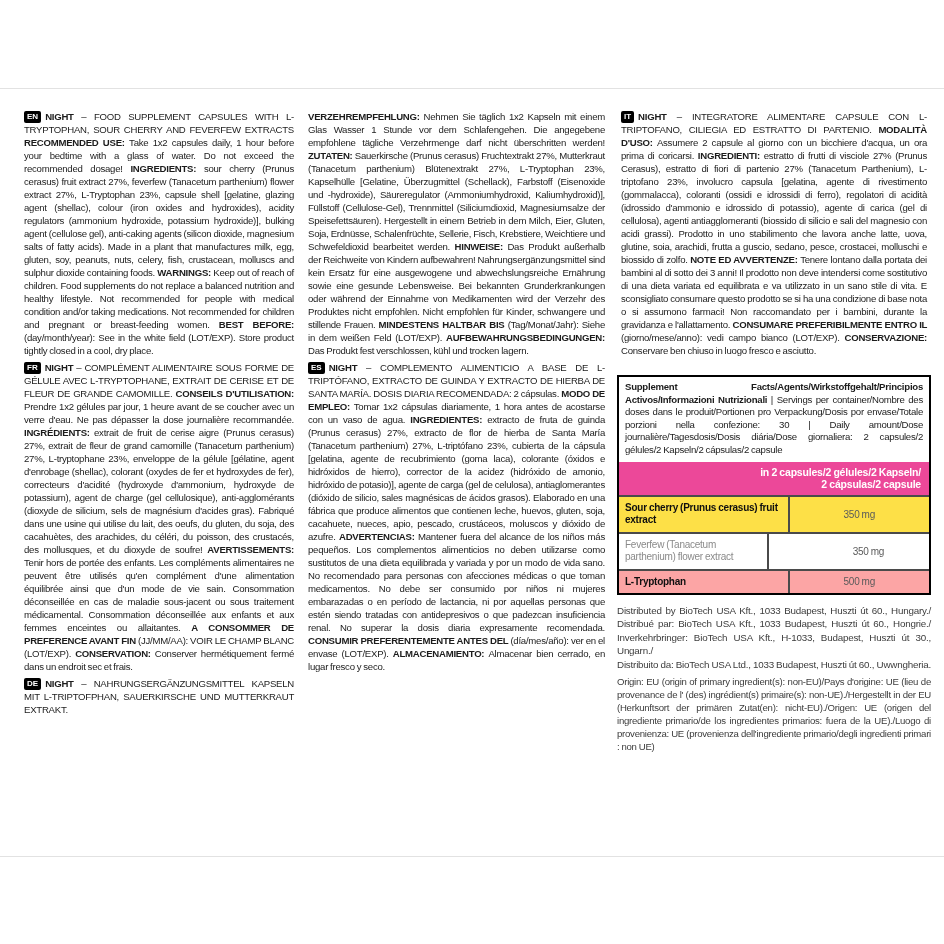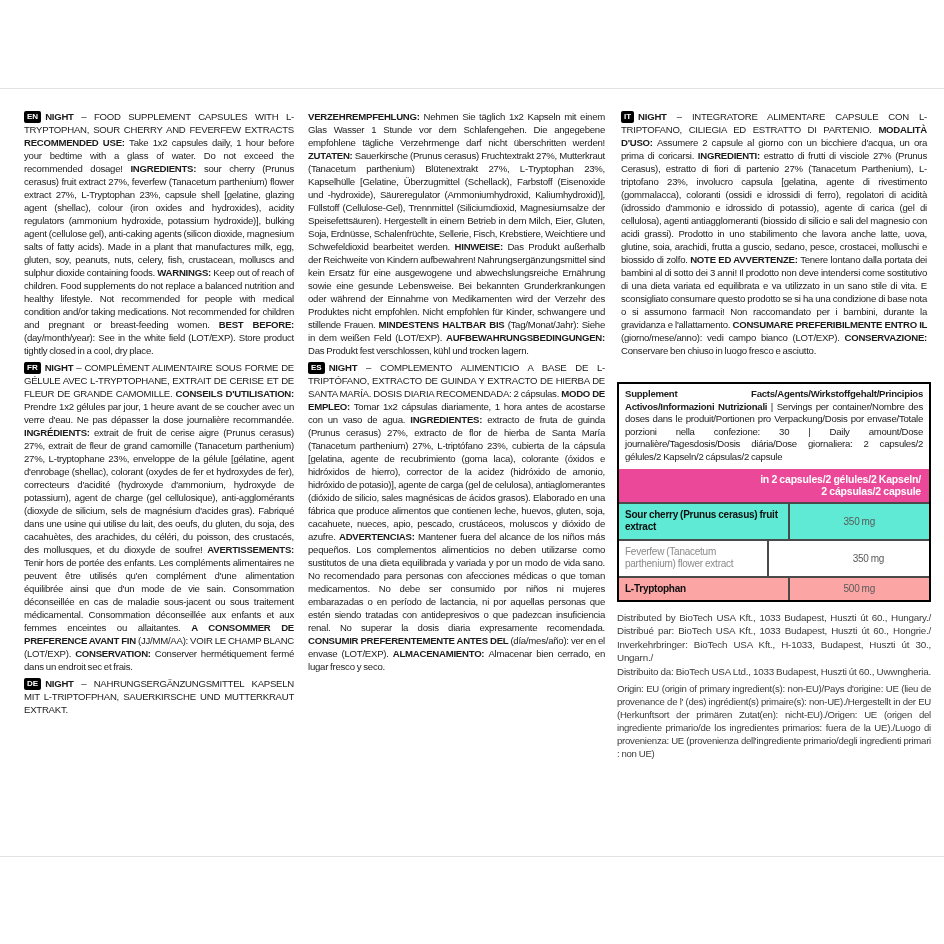--- a/index.html
+++ b/index.html
@@ -13,30 +13,30 @@
   #col1{left:20px;width:278px;}
   #col2{left:304px;width:305px;}
   #col3{left:617px;width:314px;}
 
   p.sec{margin:4px;padding:0;}
   .b{font-weight:bold;}
   .badge{display:inline-block;background:#000;color:#fff;font-weight:bold;font-size:8px;
          line-height:10px;padding:1px 3px;border-radius:2px;margin-right:4px;
          letter-spacing:0;vertical-align:1px;}
 
-  .facts-table{border:2px solid #000;margin-top:25px;background:#fff;}
+  .facts-table{border:2px solid #000;margin-top:18px;background:#fff;}
   .facts-header{padding:4px 6px 5px 6px;text-align:justify;font-size:9.6px;line-height:12.6px;}
   .facts-colhead{background:#ec4899;color:#fff;font-weight:bold;text-align:right;
                  padding:4px 8px;font-size:10.5px;line-height:12.5px;letter-spacing:-0.2px;}
   .facts-row{display:flex;border-top:2px solid #4a4a4a;align-items:stretch;}
   .facts-name{width:55%;box-sizing:border-box;padding:5px 6px;border-right:2px solid #4a4a4a;
               font-size:10px;line-height:12.5px;text-align:left;}
   .facts-amount{width:45%;box-sizing:border-box;display:flex;align-items:center;justify-content:center;
                 color:#5a5a5a;font-size:10px;}
-  .row-em{background:#5eead4;}
+  .row-em{background:#fde047;}
   .row-em .facts-name{font-weight:bold;color:#0f0f0f;}
   .row-light{background:#fff;gap:39px;}
   .row-light .facts-name{color:#8a8a8a;}
   .row-em3{background:#fca5a5;}
   .row-em3 .facts-name{font-weight:bold;color:#0f0f0f;}
 
   .dist{margin-top:9px;}
   .dist div{text-align:justify;text-align-last:justify;font-size:9.8px;line-height:13.4px;
             color:#3c3c3c;letter-spacing:-0.2px;}
   p.origin{margin:4px 0 8px 0;color:#3c3c3c;}

